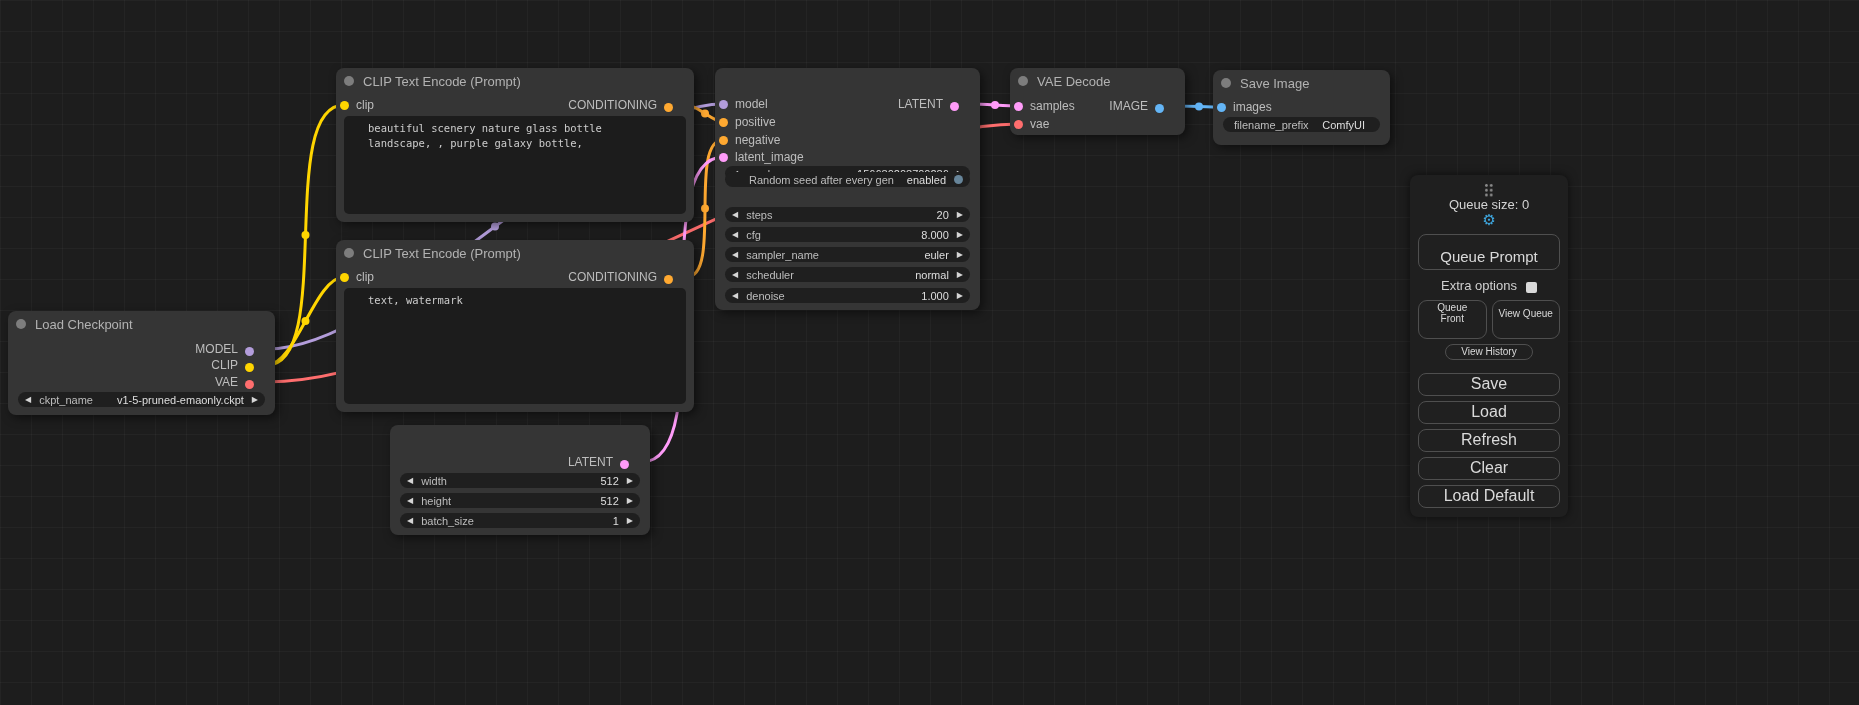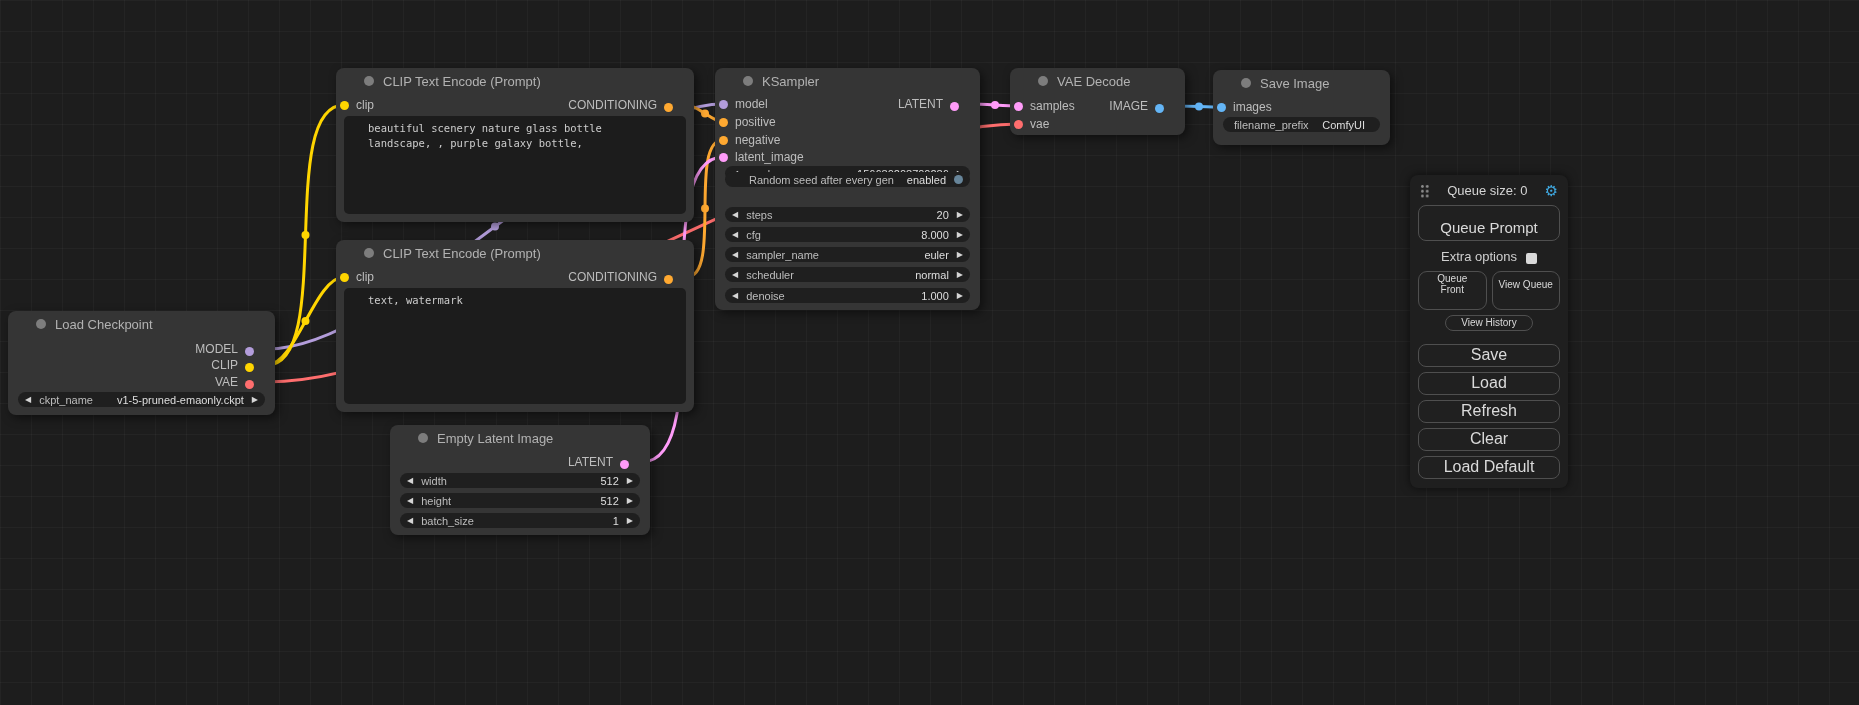--- a/index.html
+++ b/index.html
@@ -9,21 +9,21 @@
             background-color:#1d1d1d;
             background-image:
               linear-gradient(rgba(255,255,255,0.03) 1px, transparent 1px),
               linear-gradient(90deg, rgba(255,255,255,0.03) 1px, transparent 1px);
             background-size:31px 31px; }
   #wires { position:absolute; left:0; top:0; z-index:0; }
 
   .node { position:absolute; background:#353535; border-radius:8px; z-index:1;
           box-shadow:3px 3px 10px rgba(0,0,0,0.5); }
   .node-title { position:relative; height:26px; display:flex; align-items:center;
-                padding-left:27px; color:#b2b2b2; font-size:13px;margin-left:20px; }
+                padding-left:27px; color:#b2b2b2; font-size:13px; }
   .collapse-dot { position:absolute; left:8px; top:8px; width:10px; height:10px;
                   border-radius:50%; background:#7d7d7d; }
   .slot { position:absolute; height:14px; display:flex; align-items:center;
           font-size:12px; color:#bdbdbd; }
   .slot.in { left:4px; }
   .slot.out { right:21px; flex-direction:row-reverse;align-items:flex-end; }
   .slot-dot { width:9px; height:9px; border-radius:50%; flex:none; }
   .slot.in .slot-dot { margin-right:7px; }
   .slot.out .slot-dot { margin-left:7px; }
 
@@ -37,21 +37,21 @@
   .widget .center-name { text-align:center; }
   .toggle-dot { width:9px; height:9px; border-radius:50%; flex:none; }
 
   .textbox { position:absolute; background:#1c1c1c; border-radius:5px;
              font-family:"DejaVu Sans Mono", monospace; font-size:10.5px;
              color:#cdcdcd; padding:5px 24px; line-height:1.45; white-space:pre-wrap; }
 
   .menu { position:absolute; left:1410px; top:175px; width:158px; z-index:2;
           background:#1f1f1f; border-radius:8px; padding:6px 8px 9px;
           box-shadow:0 0 10px rgba(0,0,0,0.6); }
-  .menu-header { display:flex; align-items:center; padding:2px 2px 3px; }
+  .menu-header { display:flex; align-items:center; padding:2px 2px 3px;flex-direction:column; }
   .drag-handle { width:10px; height:14px;
                  background-image:radial-gradient(#8a8a8a 1.2px, transparent 1.5px);
                  background-size:4.8px 4.8px; }
   .queue-size { flex:1; text-align:center; font-size:13px; color:#d4d4d4; }
   .gear { font-size:15px; line-height:1; }
   .btn { font-family:"Liberation Sans", sans-serif; background:#202020;
          border:1px solid #4f4f4f; color:#dadada; border-radius:8px; cursor:pointer; }
   .btn-queue { width:100%; font-size:15px; padding:13px 0 4px; margin:4px 0 6px; }
   .extra-row { display:flex; align-items:flex-end; justify-content:center; gap:9px;
                font-size:13px; color:#d0d0d0; margin:2px 0 7px; }
@@ -143,24 +143,20 @@
       <span>clip</span>
     </div>
     <div class="slot out" style="top:30px;">
       <span class="slot-dot" style="background: rgb(255, 169, 49);"></span>
       <span>CONDITIONING</span>
     </div>
     <div class="textbox" style="left:8px; top:48px; width:342px; height:116px;">text, watermark</div>
   </div>
 
   <div class="node" style="left:390px; top:425px; width:260px; height:110px;">
-    <div class="node-title">
-      <span class="collapse-dot"></span>
-      <span>Empty Latent Image</span>
-    </div>
     <div class="slot out" style="top:30px;">
       <span class="slot-dot" style="background: rgb(255, 156, 249);"></span>
       <span>LATENT</span>
     </div>
     <div class="widget" style="left:10px; top:48px; width:240px;">
       <span class="arrow">◀</span>
       <span class="w-name">width</span>
       <span class="w-value">512</span>
       <span class="arrow">▶</span>
     </div>
@@ -172,24 +168,20 @@
     </div>
     <div class="widget" style="left:10px; top:88px; width:240px;">
       <span class="arrow">◀</span>
       <span class="w-name">batch_size</span>
       <span class="w-value">1</span>
       <span class="arrow">▶</span>
     </div>
   </div>
 
   <div class="node" style="left:715px; top:68px; width:265px; height:242px;">
-    <div class="node-title">
-      <span class="collapse-dot"></span>
-      <span>KSampler</span>
-    </div>
     <div class="slot in" style="top:29px;">
       <span class="slot-dot" style="background: rgb(179, 157, 219);"></span>
       <span>model</span>
     </div>
     <div class="slot in" style="top:47px;">
       <span class="slot-dot" style="background: rgb(255, 169, 49);"></span>
       <span>positive</span>
     </div>
     <div class="slot in" style="top:65px;">
       <span class="slot-dot" style="background: rgb(255, 169, 49);"></span>

